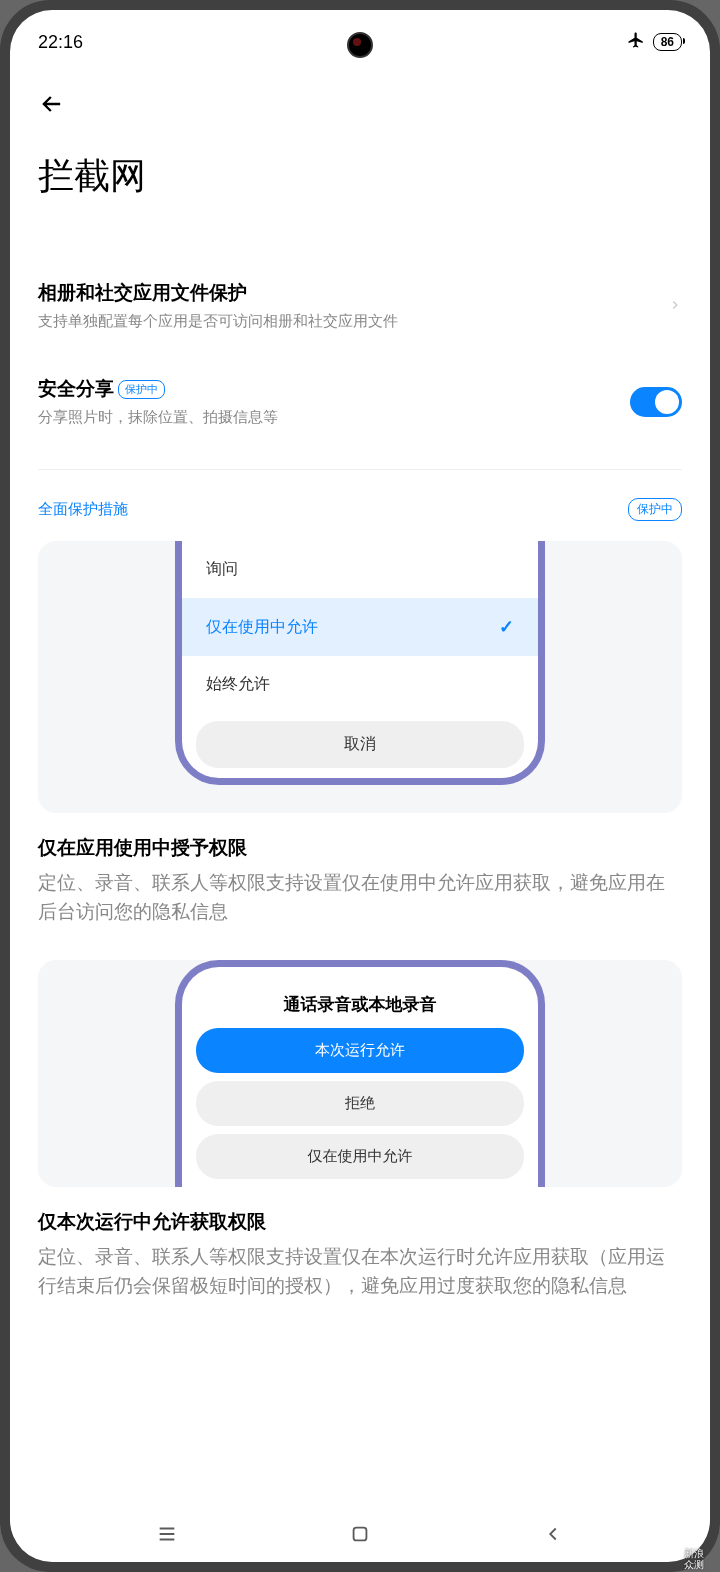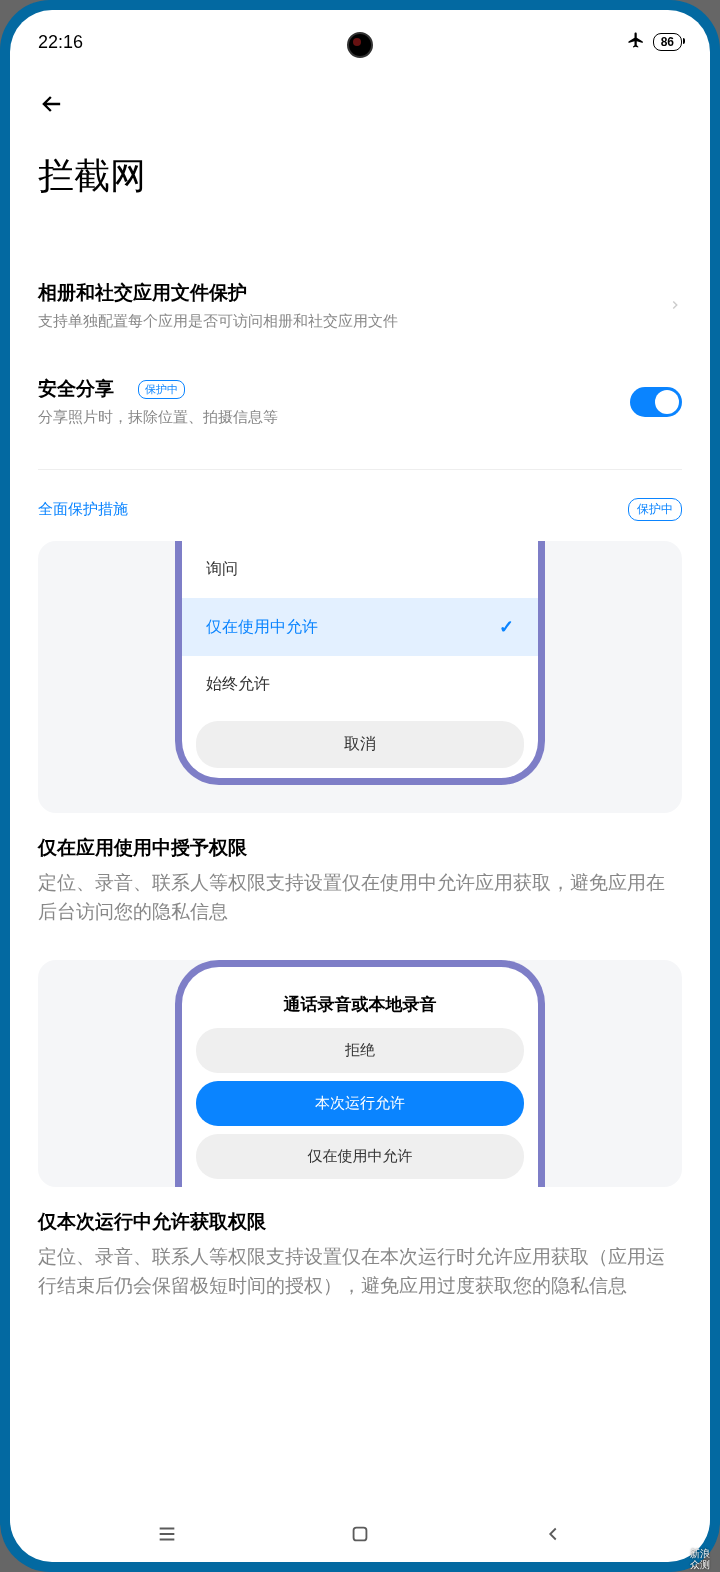--- a/index.html
+++ b/index.html
@@ -1,37 +1,37 @@
 <!DOCTYPE html>
 <html><head>
 <meta charset="utf-8">
 <style>
 * { margin: 0; padding: 0; box-sizing: border-box; font-family: -apple-system, "Helvetica Neue", Arial, "PingFang SC", "Microsoft YaHei", sans-serif; }
 body { background: #666; display: flex; justify-content: center; }
-.phone-frame { width: 720px; height: 1572px; background: #0369a1; border-radius: 50px; padding: 10px; position: relative; }
+.phone-frame { width: 720px; height: 1572px; background: #404040; border-radius: 50px; padding: 10px; position: relative; }
 .phone-inner { width: 100%; height: 100%; background: #fff; border-radius: 42px; overflow: hidden; position: relative; display: flex; flex-direction: column; }
 .camera-notch { position: absolute; top: 22px; left: 50%; transform: translateX(-50%); width: 26px; height: 26px; background: #000; border-radius: 50%; z-index: 10; border: 2px solid #333; }
 .camera-notch::after { content: ''; position: absolute; top: 4px; left: 4px; width: 8px; height: 8px; background: #661111; border-radius: 50%; }
 
 .status-bar { height: 56px; display: flex; align-items: center; justify-content: space-between; padding: 8px 28px 0; font-size: 18px; font-weight: 500; }
 .status-left { display: flex; align-items: center; gap: 6px; }
 .status-right { display: flex; align-items: center; gap: 8px; }
 .airplane-icon { width: 18px; height: 18px; }
 .battery-pill { border: 1.5px solid #000; border-radius: 8px; padding: 1px 7px; font-size: 12px; font-weight: 600; position: relative; }
 .battery-pill::after { content: ''; position: absolute; right: -4px; top: 4px; width: 2.5px; height: 6px; background: #000; border-radius: 0 2px 2px 0; }
 
 .content { flex: 1; overflow-y: auto; padding: 0 28px 20px; }
 .back-btn { width: 40px; height: 40px; display: flex; align-items: center; margin: 18px 0 28px; }
 .back-btn svg { width: 28px; height: 28px; }
 .page-title { font-size: 36px; font-weight: 400; margin-bottom: 48px; }
 
 .setting-row { padding: 14px 0; }
 .setting-header { display: flex; align-items: center; justify-content: space-between; margin-top: 17px; }
 .setting-left { flex: 1; }
-.setting-title-row { display: flex; align-items: center; gap: 24px; }
+.setting-title-row { display: flex; align-items: center; gap: 4px; }
 .setting-title { font-size: 19px; font-weight: 600; color: #000; }
 .setting-desc { font-size: 15px; color: #888; margin-top: 4px; line-height: 1.4; }
 .chevron { color: #ccc; font-size: 20px; }
 .badge-inline { border: 1px solid #0a84ff; color: #0a84ff; font-size: 11px; padding: 1px 6px; border-radius: 8px; }
 .toggle { width: 52px; height: 30px; background: #0a84ff; border-radius: 15px; position: relative; flex-shrink: 0; }
 .toggle::after { content: ''; position: absolute; right: 3px; top: 3px; width: 24px; height: 24px; background: #fff; border-radius: 50%; }
 
 .divider { height: 1px; background: #eee; margin: 28px 0; }
 
 .section-row { display: flex; align-items: center; justify-content: space-between; margin-bottom: 20px; }
@@ -51,21 +51,21 @@
 .demo-perm-btn { margin: 8px 14px; border-radius: 22px; text-align: center; padding: 13px; font-size: 15px; }
 .demo-perm-btn.gray { background: #efefef; color: #333; }
 .demo-perm-btn.blue { background: #0a84ff; color: #fff; }
 
 .feature-title { font-size: 19px; font-weight: 600; margin-bottom: 8px; }
 .feature-desc { font-size: 19px; color: #888; line-height: 1.5; margin-bottom: 34px; }
 
 .nav-bar { height: 42px; display: flex; align-items: center; justify-content: space-around; padding: 0 60px 10px; }
 .nav-icon { width: 22px; height: 22px; opacity: 0.8; }
 
-.watermark { position: absolute; bottom: 2px; right: 10px; font-size: 10px; color: #fff; text-align: right; line-height: 1.1; z-index: 20; text-shadow: 0 0 2px #000; }
+.watermark { position: absolute; bottom: 2px; right: 16px; font-size: 10px; color: #fff; text-align: right; line-height: 1.1; z-index: 20; text-shadow: 0 0 2px #000; }
 </style>
 </head>
 <body>
 
 <div class="phone-frame">
   <div class="phone-inner">
     <div class="camera-notch"></div>
 
     <div class="status-bar">
       <div class="status-left">
@@ -139,22 +139,22 @@
           <div class="demo-cancel">取消</div>
         </div>
       </div>
 
       <div class="feature-title">仅在应用使用中授予权限</div>
       <div class="feature-desc">定位、录音、联系人等权限支持设置仅在使用中允许应用获取，避免应用在后台访问您的隐私信息</div>
 
       <div class="demo-card" style="padding-bottom:0;">
         <div class="demo-phone top-rounded">
           <div class="demo-perm-title">通话录音或本地录音</div>
+          <div class="demo-perm-btn blue">本次运行允许</div>
           <div class="demo-perm-btn gray">拒绝</div>
-          <div class="demo-perm-btn blue">本次运行允许</div>
           <div class="demo-perm-btn gray">仅在使用中允许</div>
         </div>
       </div>
 
       <div class="feature-title">仅本次运行中允许获取权限</div>
       <div class="feature-desc">定位、录音、联系人等权限支持设置仅在本次运行时允许应用获取（应用运行结束后仍会保留极短时间的授权），避免应用过度获取您的隐私信息</div>
     </div>
 
     <div class="nav-bar">
       <span>

